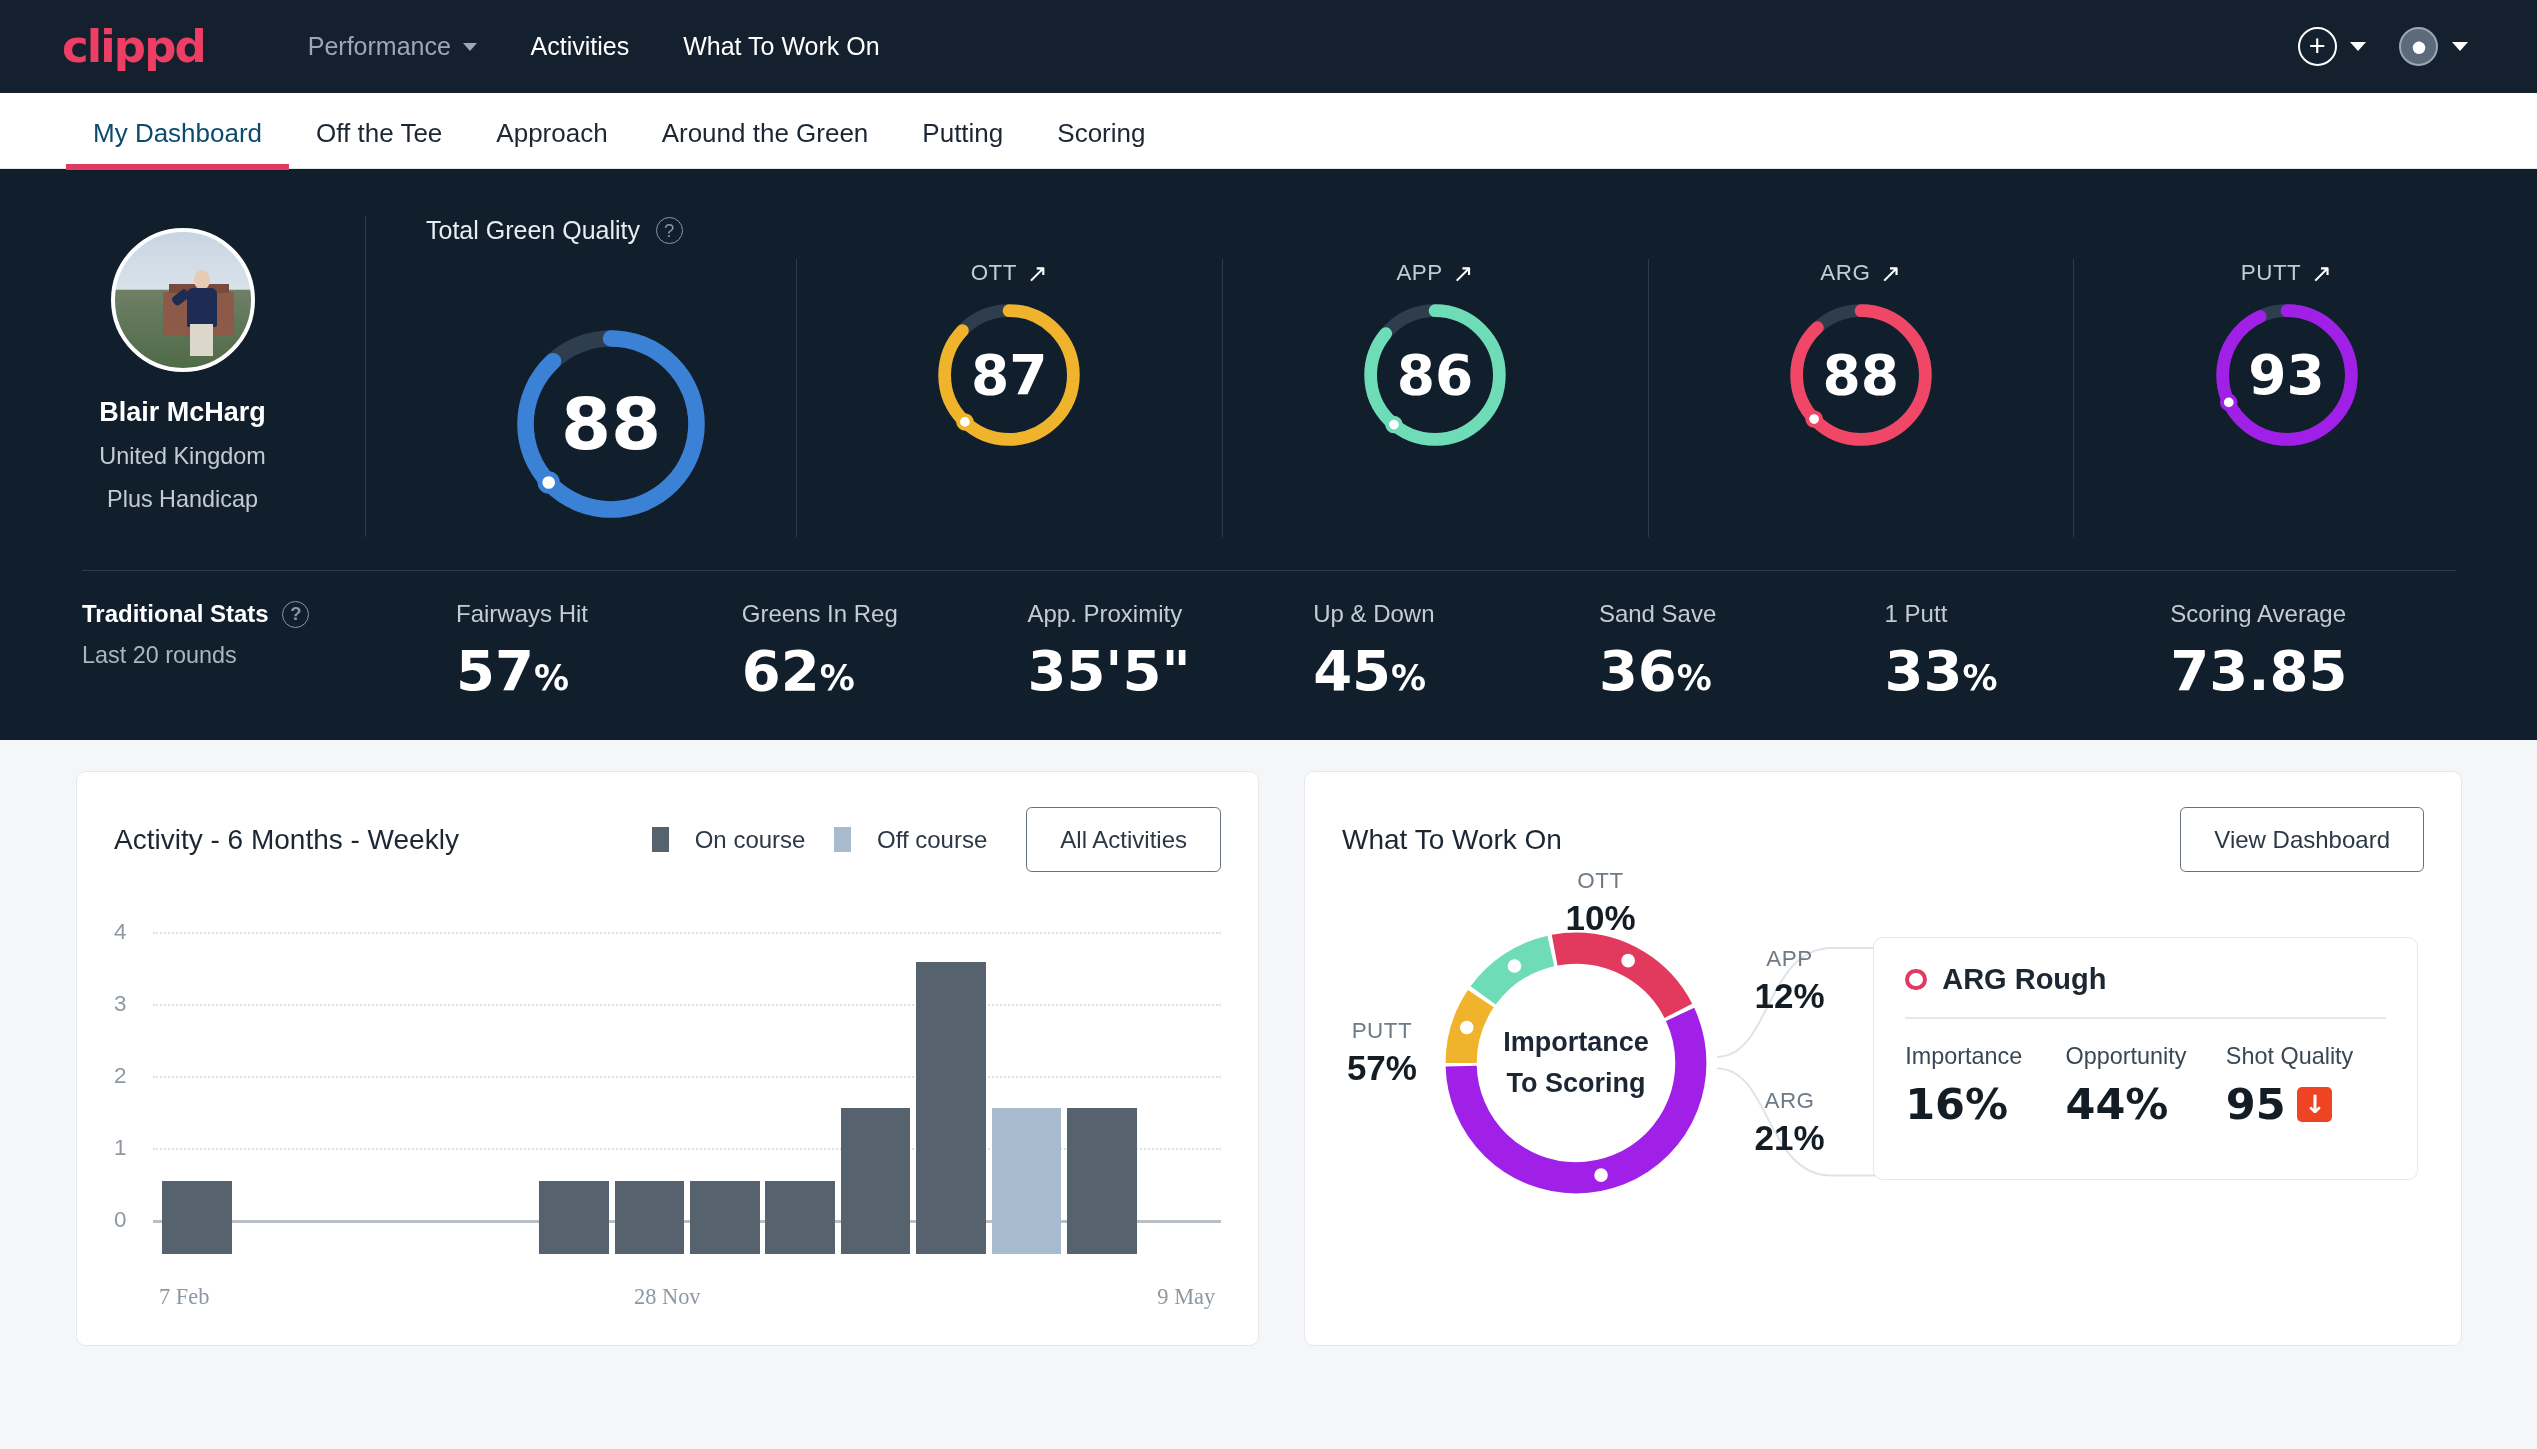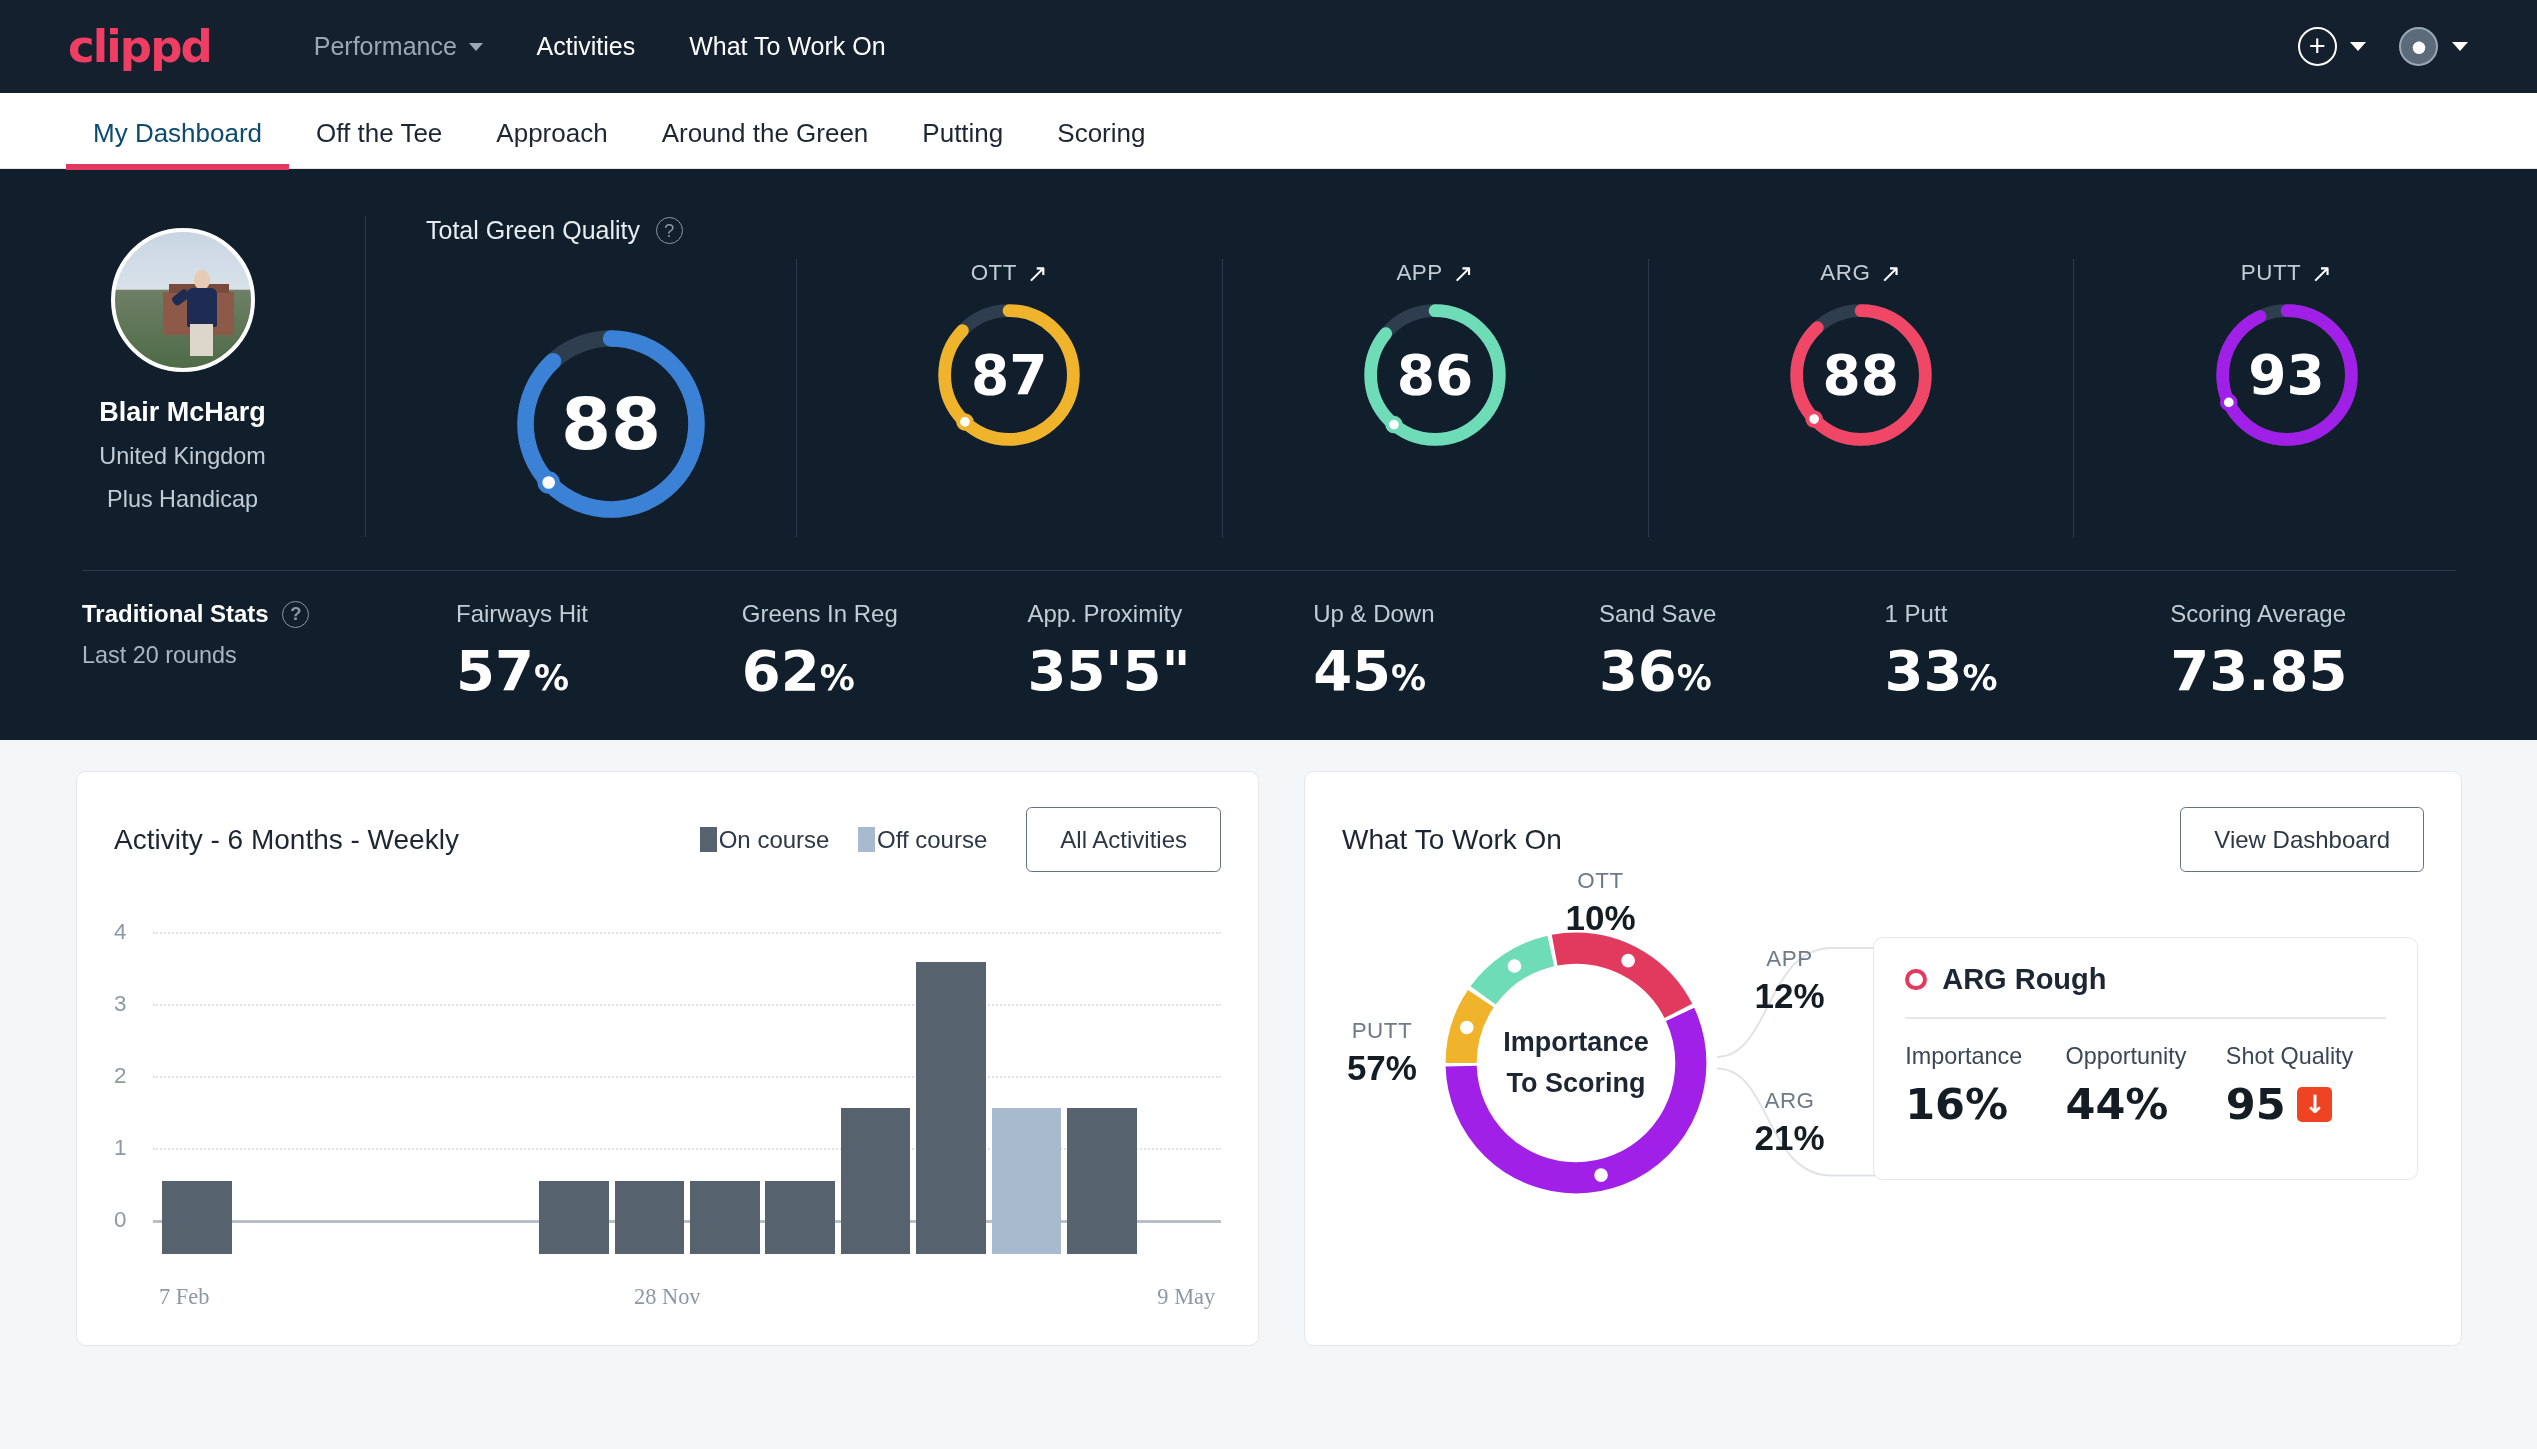--- a/index.html
+++ b/index.html
@@ -10,21 +10,21 @@
     overflow: hidden;
   }
 
   
   .topbar {
     height: 93px; background: #14202e;
     display: flex; align-items: center; padding: 0 41px;
   }
   .logo {
     font-size: 45px; font-weight: bold; color: #ef3e63;
-    letter-spacing: -1.9px; margin-left: 27px; margin-right: 76px;
+    letter-spacing: -1.9px; margin-left: 21px; margin-right: 76px;
     font-family: "DejaVu Sans", sans-serif;
   }
   .navlinks { display: flex; align-items: center; gap: 0; }
   .navlink {
     color: #ffffff; font-size: 25px; padding: 0 27px;
     display: flex; align-items: center; gap: 11.7px; cursor: pointer;
   }
   .navlink.muted { color: #9aa7b4; }
   .chev { display:inline-block; width: 0; height: 0;
     border-left: 7.8px solid transparent; border-right: 7.8px solid transparent;
@@ -115,21 +115,21 @@
   .stat .v .pct { font-size: 35px; }
 
   
   .cards { display:flex; gap: 45px; padding: 31px 76px 0 76px; }
   .card { background:#ffffff; border:1.9px solid #e4e8ec; border-radius:9.7px; }
   .card.activity { width: 1183px; height: 575px; padding: 35px 37px 21.4px 37px; }
   .card.work { flex:1; height: 575px; padding: 35px 37px 21.4px 37px; position:relative;}
   .card-head { display:flex; align-items:center; }
   .card-title { font-size: 28px; color:#1d2733; }
   .legend { display:flex; align-items:center; gap: 29px; margin-left: auto; margin-right: 39px; }
-  .legend-item { display:flex; align-items:center; gap: 2px; font-size: 24px; color:#2c3846; }
+  .legend-item { display:flex; align-items:center; gap: 26px; font-size: 24px; color:#2c3846; }
   .swatch { width: 16.6px; height: 25px; }
   .btn {
     border: 1.9px solid #64717e; border-radius: 5.8px; background:#fff;
     font-size: 24px; color:#2c3846; padding: 17.5px 33px; cursor:pointer;
     font-family:"Liberation Sans", sans-serif;
   }
   .btn.alone { margin-left:auto; }
 
   .chartarea { position: relative; margin-top: 25px; height: 419px; }
   .ylab { position:absolute; left: 0; font-size: 22.4px; color:#8d98a3; transform: translateY(-50%); }

